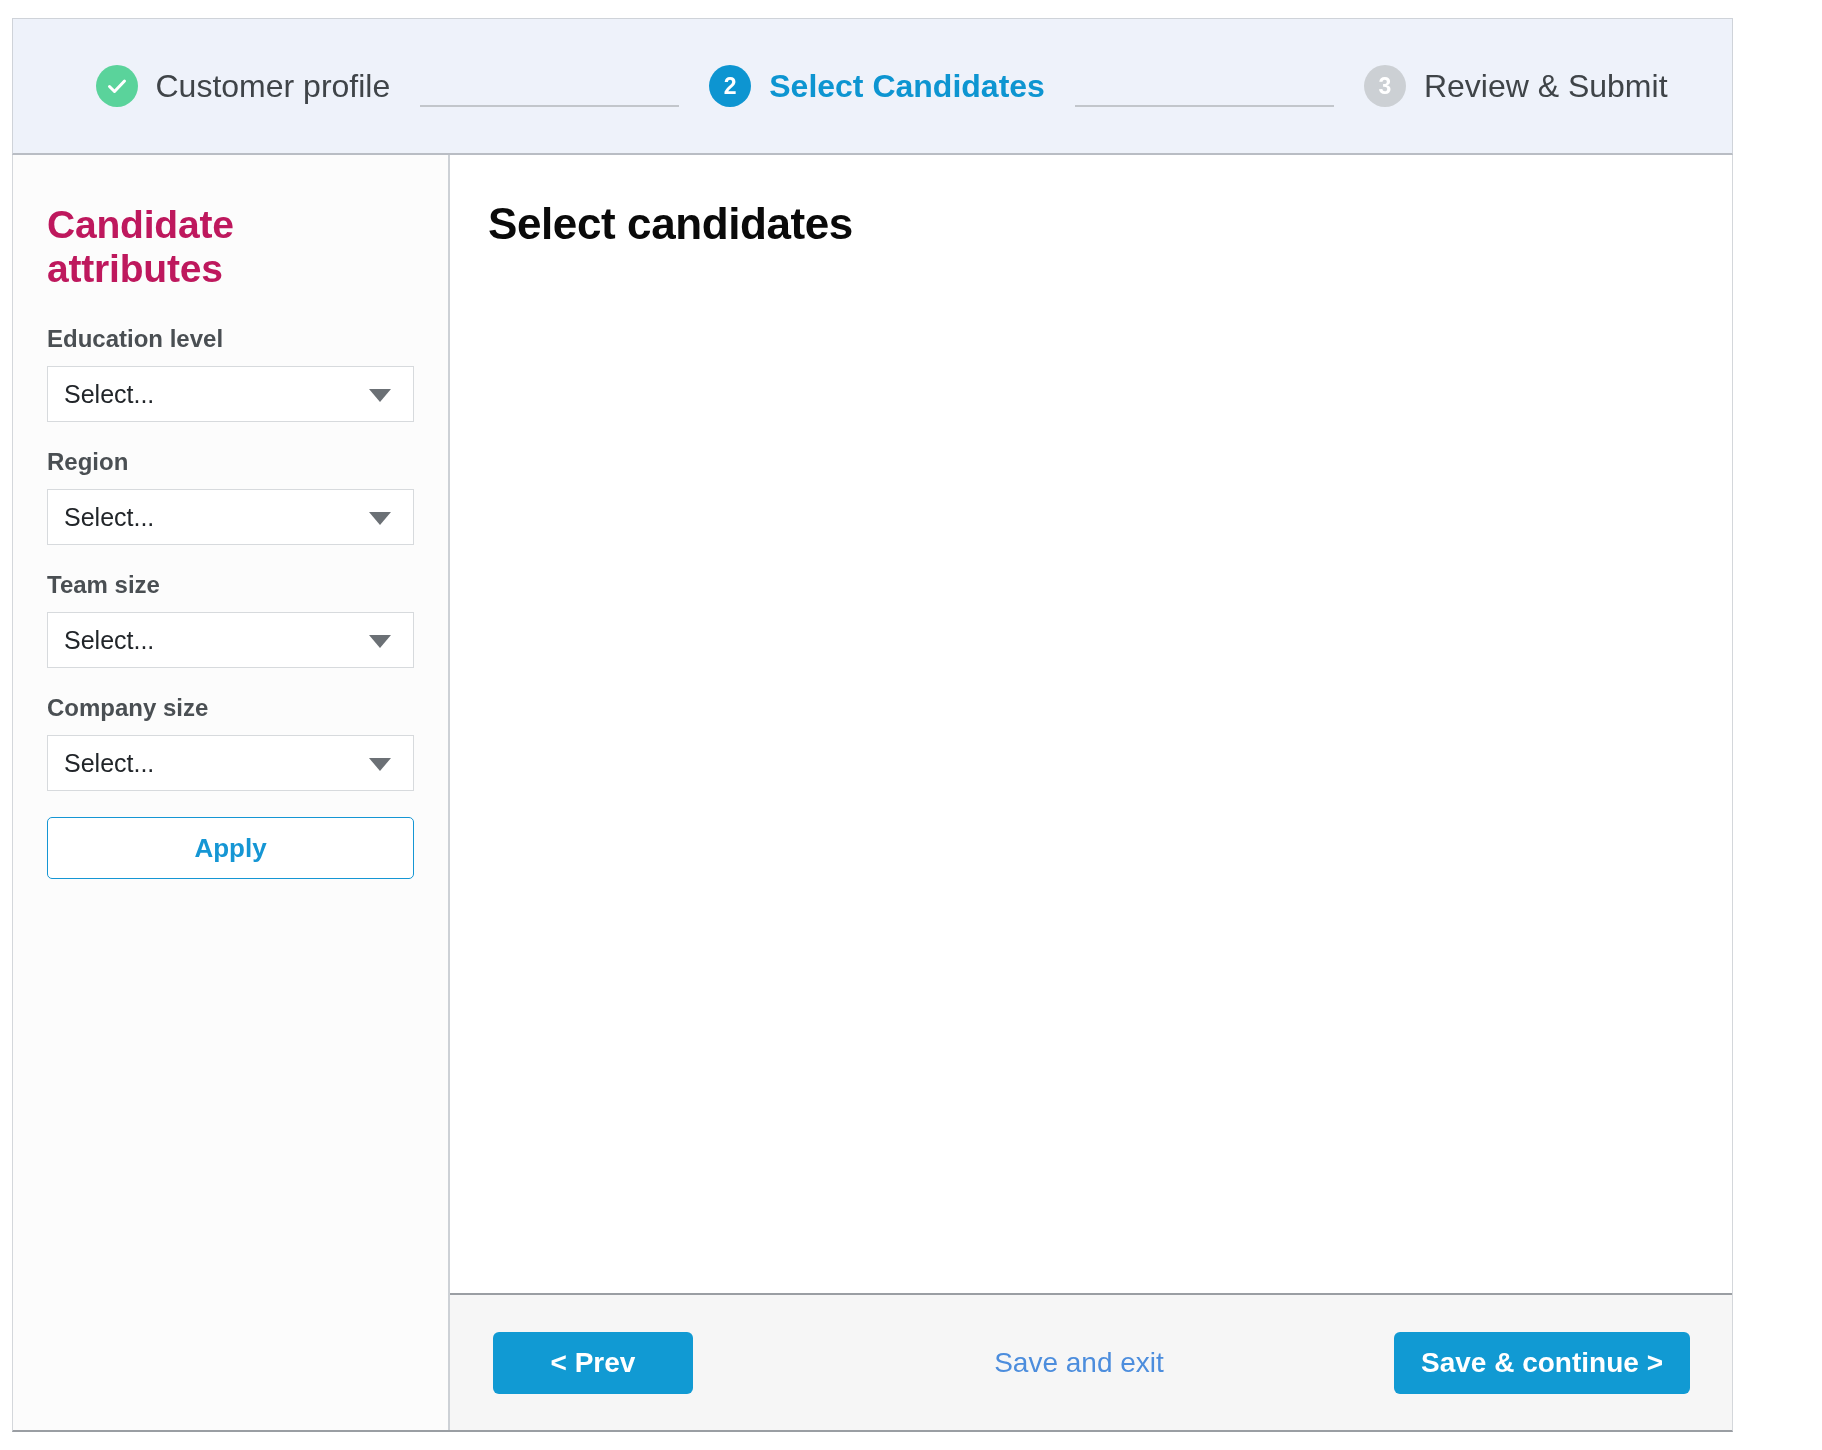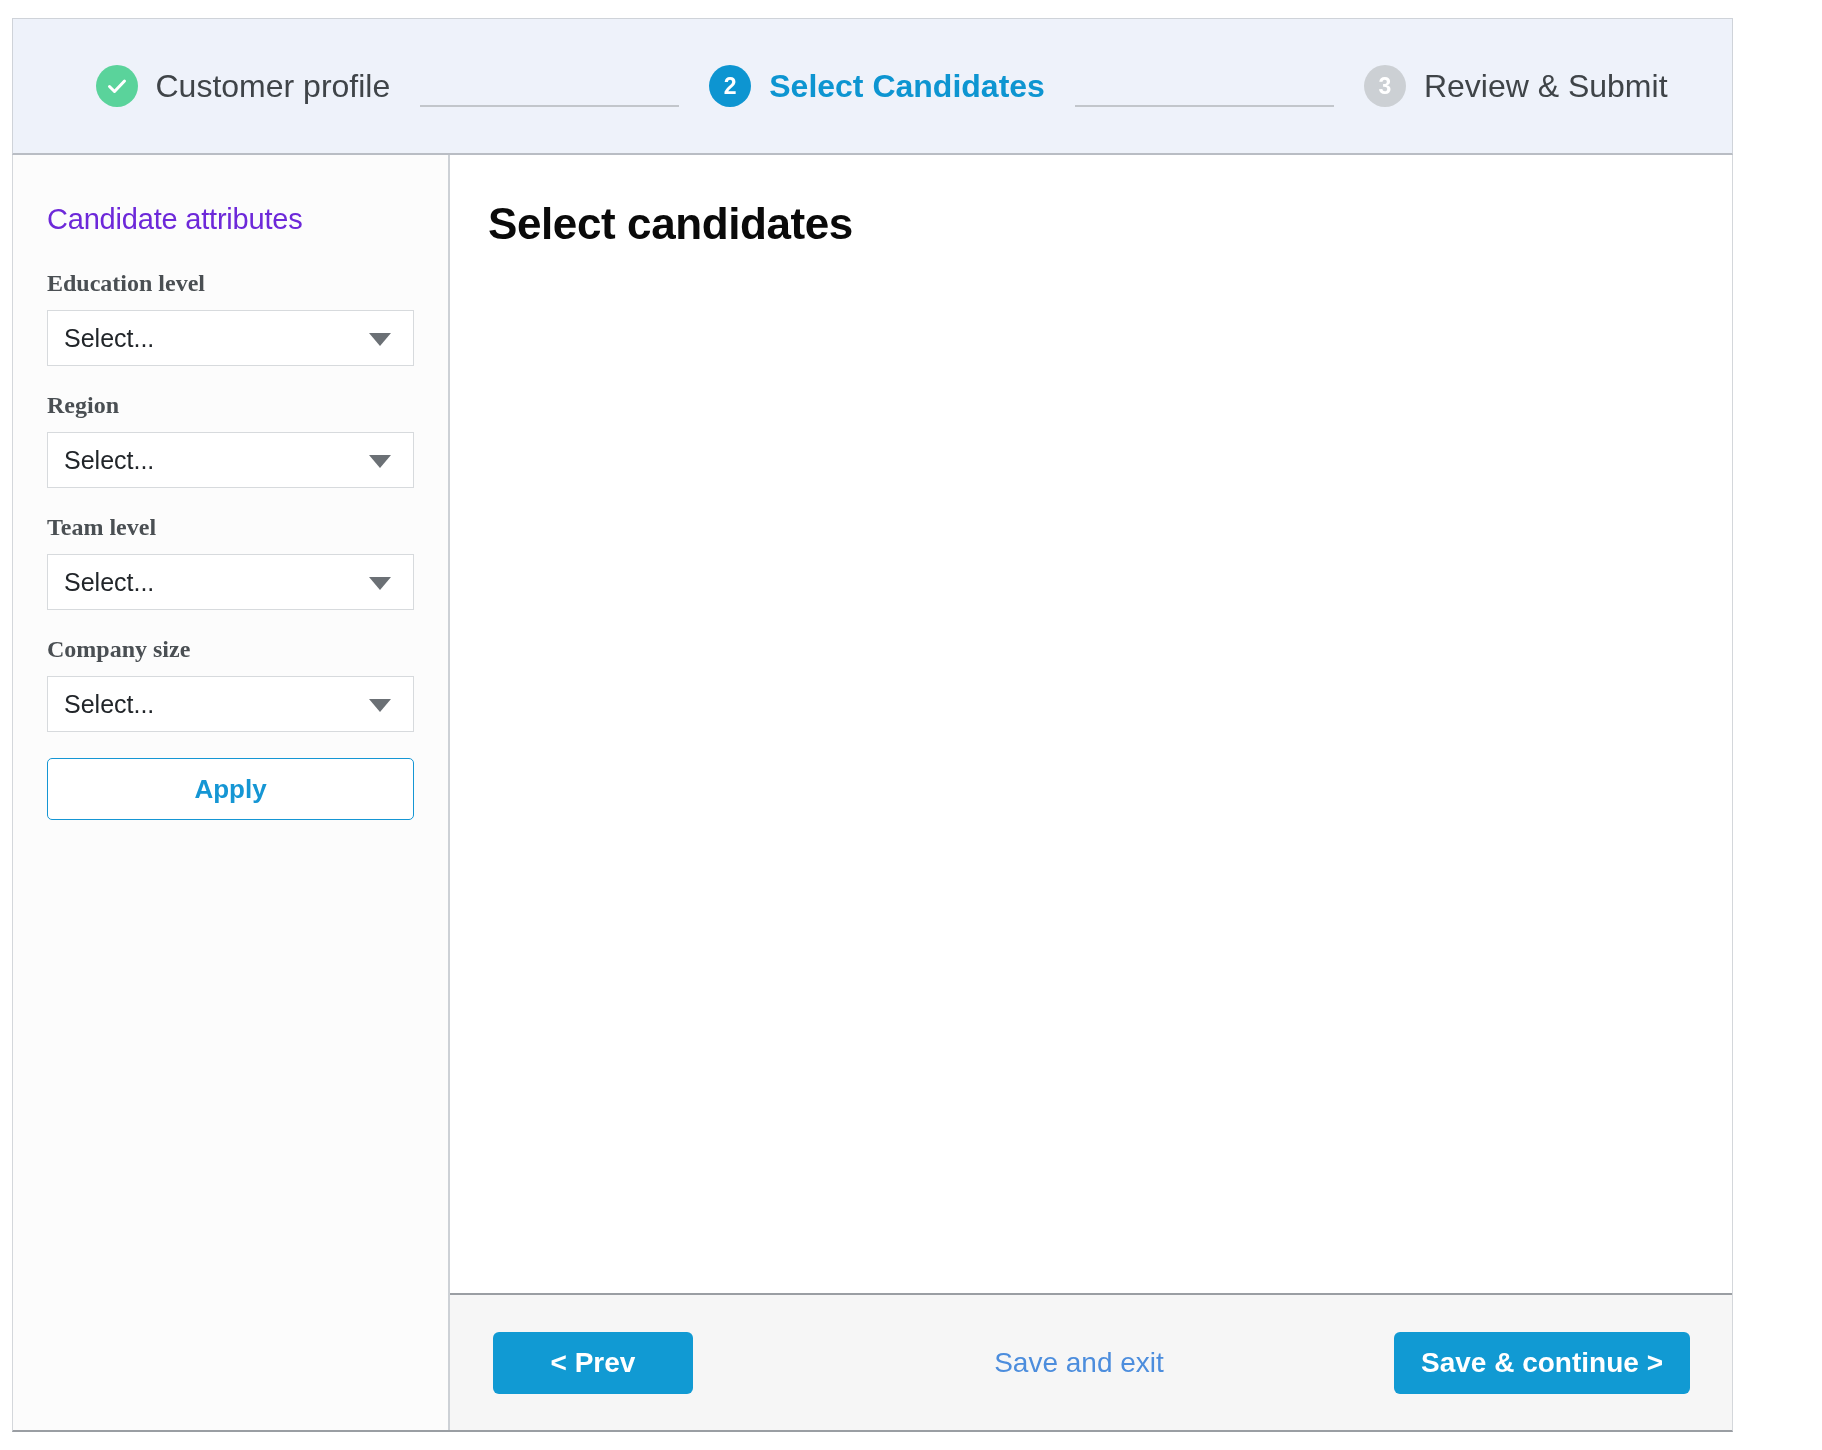--- a/index.html
+++ b/index.html
@@ -95,33 +95,32 @@
 
   .sidebar {
     width: 437px;
     flex: 0 0 437px;
     background: #fcfcfc;
     border-right: 2px solid #cdd1d6;
     box-sizing: border-box;
     padding: 48px 34px 0 34px;
   }
   .sidebar-title {
-    font-size: 29px;
-    font-weight: normal;
-    color: #6d28d9;
+    font-size: 39px;
+    font-weight: bold;
+    color: #be185d;
     margin: 0 0 34px 0;
     letter-spacing: -0.2px;
   }
   .field { margin-bottom: 26px; }
   .field-label {
     font-size: 24px;
     font-weight: bold;
     color: #4a4f53;
     margin-bottom: 13px;
-    font-family: Liberation Serif, serif;
   }
   .select-box {
     position: relative;
     height: 56px;
     background: #ffffff;
     border: 1px solid #d7dadd;
     border-radius: 0;
     box-sizing: border-box;
     display: flex;
     align-items: center;
@@ -288,21 +287,21 @@
 
       <div class="field">
         <div class="field-label">Region</div>
         <div class="select-box">
           <span class="select-value">Select...</span>
           <span class="select-caret"></span>
         </div>
       </div>
 
       <div class="field">
-        <div class="field-label">Team level</div>
+        <div class="field-label">Team size</div>
         <div class="select-box">
           <span class="select-value">Select...</span>
           <span class="select-caret"></span>
         </div>
       </div>
 
       <div class="field">
         <div class="field-label">Company size</div>
         <div class="select-box">
           <span class="select-value">Select...</span>

